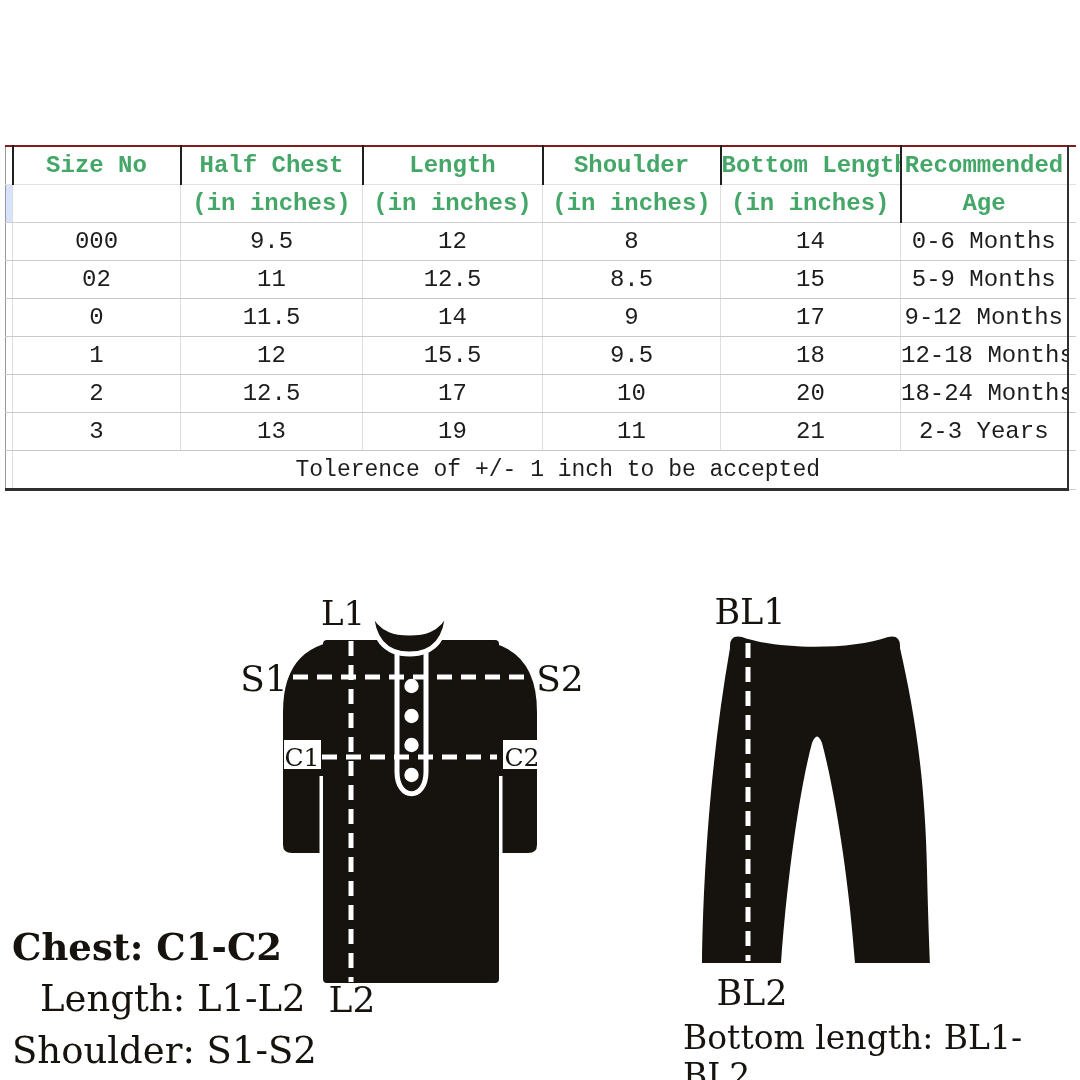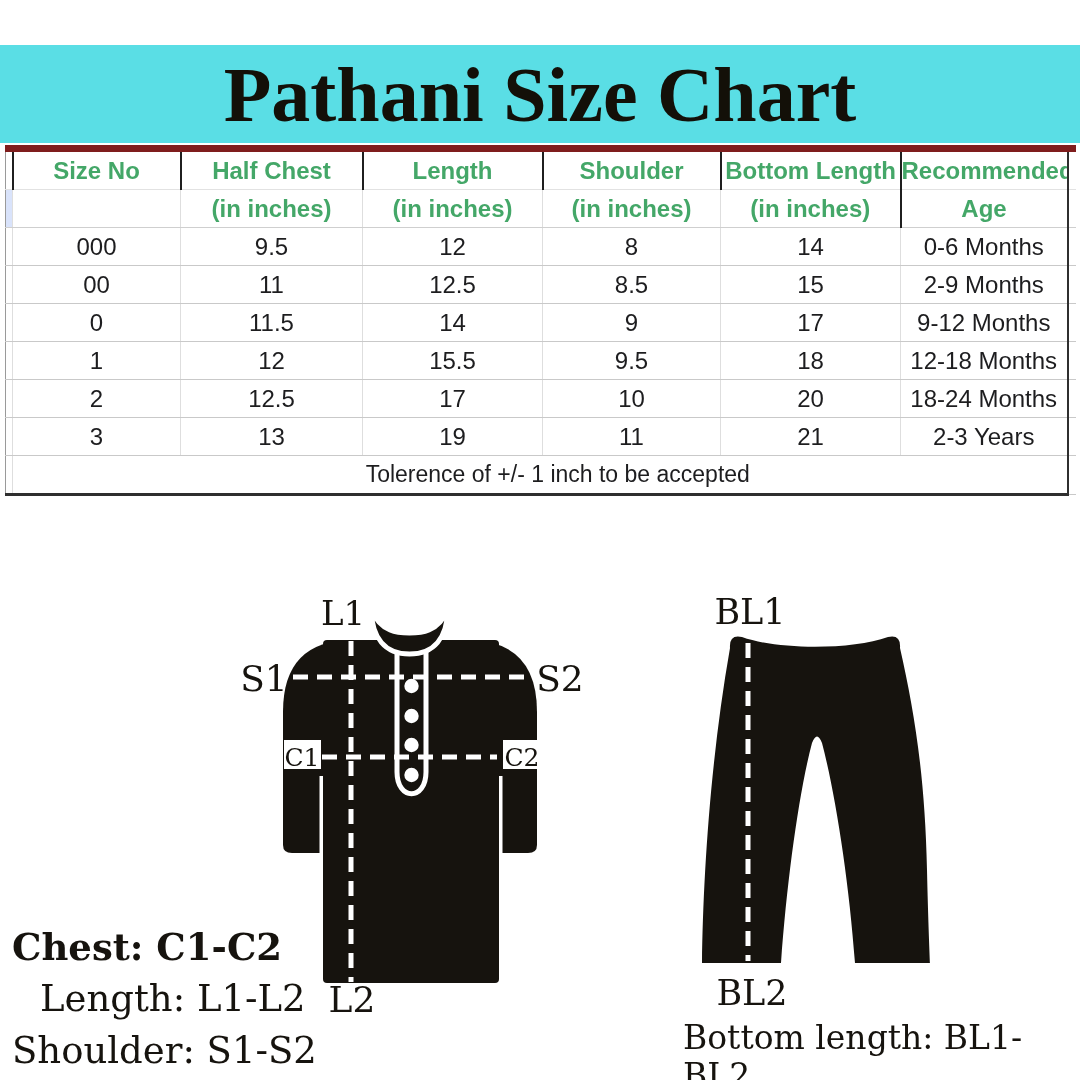--- a/index.html
+++ b/index.html
@@ -5,21 +5,21 @@
   :root { --banner:#5adee5; --green:#44a768; --ink:#16130e; }
   html,body{margin:0;padding:0;background:#ffffff;}
   .page{position:relative;width:1080px;height:1080px;background:#ffffff;overflow:hidden;
         font-family:"Liberation Sans",sans-serif;}
   
   .banner{position:absolute;left:0;top:45px;width:1080px;height:98px;background:var(--banner);}
   .banner h1{margin:0;height:98px;line-height:100px;text-align:center;
              font-family:"Liberation Serif",serif;font-weight:bold;font-size:78px;color:#131008;}
   
   table.size{position:absolute;left:5px;top:145px;width:1070px;border-collapse:collapse;table-layout:fixed;
-             border-top:7px solid #7f1d1d;border-left:1px solid #9a9a9a;}
+             border-top:2px solid #7f1d1d;border-left:1px solid #9a9a9a;font-family:Liberation Mono, monospace;}
   table.size td,table.size th{height:37px;padding:0;text-align:center;vertical-align:middle;
              border-right:1px solid #dedede;border-bottom:1px solid #c9c9c9;
              font-size:24px;color:#1d1d1f;overflow:hidden;white-space:nowrap;}
   table.size th{color:var(--green);font-weight:bold;}
   tr.h1 th, tr.h1 td{border-right:2px solid #1f1f1f;border-bottom:1px solid #e2e2e2;}
   tr.h2 th, tr.h2 td{border-bottom:1px solid #cfcfcf;margin-top:18px;}
   td.blue{background:#d9e3fb;}
   .dark-left{border-left:2px solid #1f1f1f;}
   .rec{border-right:2px solid #2f2f2f !important;}
   .sr{border-right:none !important;}
@@ -28,23 +28,20 @@
   tr.tol td.sr{border-bottom:1px solid #c9c9c9;}
   
   .legend{position:absolute;font-family:"DejaVu Serif",serif;color:var(--ink);line-height:1.15;}
   svg text{font-family:"DejaVu Serif",serif;fill:var(--ink);}
 </style>
 </head>
 <body>
 
 <div class="page">
 
-  <div class="banner">
-    <h1>Pathani Size Chart</h1>
-  </div>
 
   <table class="size">
     <colgroup>
       <col style="width:7px">
         <col style="width:168px">
         <col style="width:182px">
         <col style="width:180px">
       <col style="width:178px">
         <col style="width:180px">
         <col style="width:167px">
@@ -76,26 +73,26 @@
         <td>000</td>
         <td>9.5</td>
         <td>12</td>
         <td>8</td>
         <td>14</td>
         <td class="rec">0-6 Months</td>
         <td class="sr"></td>
       </tr>
       <tr>
         <td></td>
-        <td>00</td>
+        <td>02</td>
         <td>11</td>
         <td>12.5</td>
         <td>8.5</td>
         <td>15</td>
-        <td class="rec">2-9 Months</td>
+        <td class="rec">5-9 Months</td>
         <td class="sr"></td>
       </tr>
       <tr>
         <td></td>
         <td>0</td>
         <td>11.5</td>
         <td>14</td>
         <td>9</td>
         <td>17</td>
         <td class="rec">9-12 Months</td>

